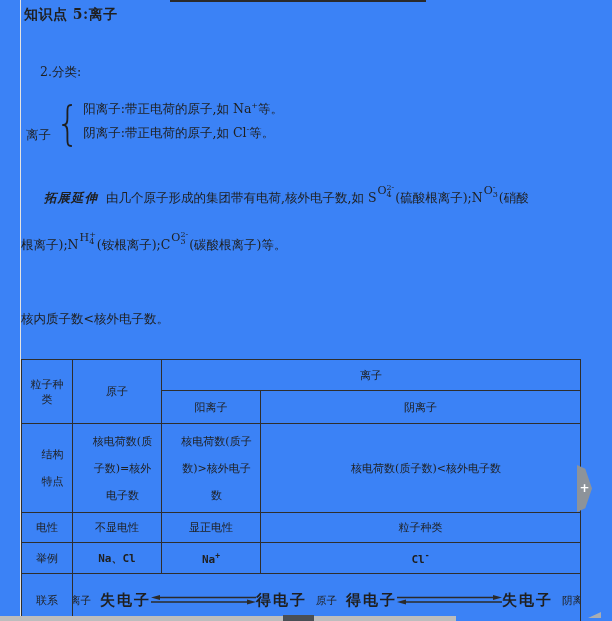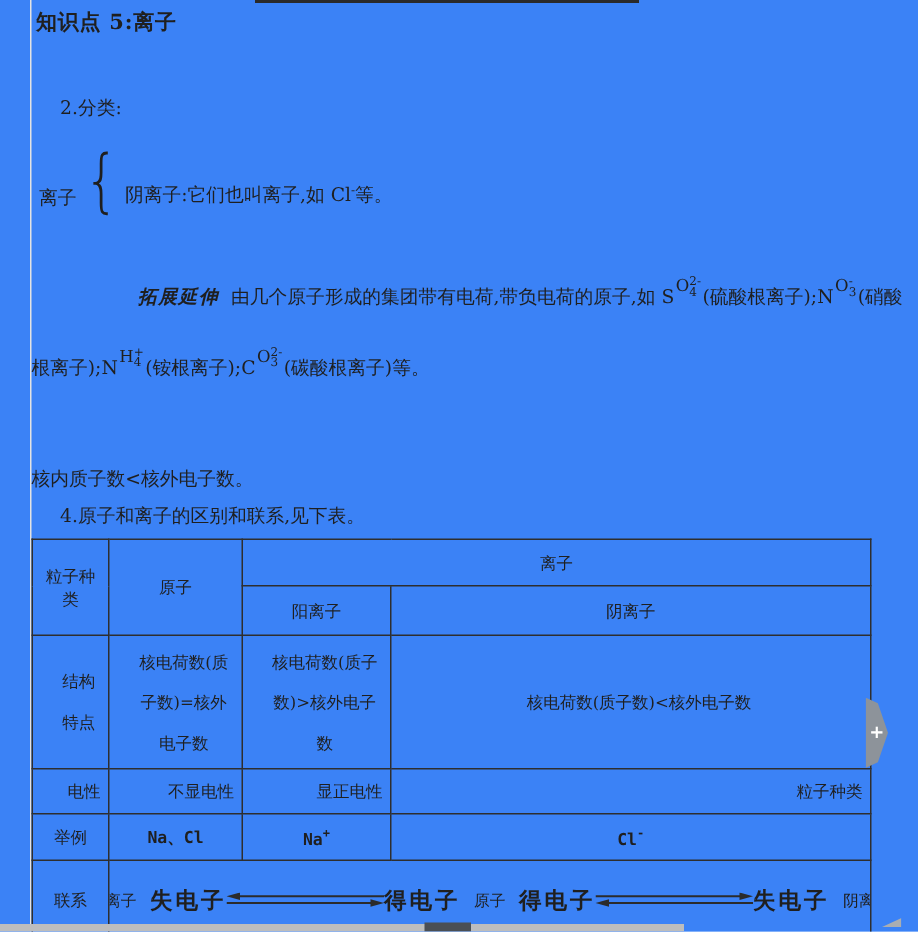--- a/index.html
+++ b/index.html
@@ -19,35 +19,35 @@
   
   .cls{position:absolute;left:26px;top:97px;display:flex;align-items:flex-end;}
   .cls-label{font-size:12.5px;padding-bottom:2px;}
   .brace{font-family:"DejaVu Sans",sans-serif;font-size:46px;font-weight:200;line-height:46px;
          margin:0 1px 0 2px;transform:scaleX(.8);}
   .cls-lines{display:flex;flex-direction:column;gap:4px;padding-bottom:5px;}
   .cls-lines div{font-size:12.5px;line-height:17px;white-space:nowrap;}
   
   .ext1{position:absolute;left:44px;top:190px;font-size:12.5px;line-height:16px;white-space:nowrap;}
   .ext2{position:absolute;left:21px;top:237px;font-size:12.5px;line-height:16px;white-space:nowrap;}
-  .ext-label{font-weight:bold;font-style:italic;margin-right:8px;letter-spacing:1px;margin-left:48px;}
+  .ext-label{font-weight:bold;font-style:italic;margin-right:8px;letter-spacing:1px;}
   .chem{display:inline-block;position:relative;top:-8px;margin:0 1px;}
   .chem .cl{font-size:11px;}
   .ss{display:inline-flex;flex-direction:column;font-size:8px;line-height:7px;
       vertical-align:middle;text-align:left;}
   
   table.cmp{position:absolute;left:21px;top:359px;width:559px;border-collapse:collapse;
             table-layout:fixed;font-size:11px;}
   table.cmp td{border:1px solid #2e2e2e;text-align:center;vertical-align:middle;
                padding:2px 5px;overflow:hidden;}
   table.cmp{border:1.5px solid #2e2e2e;border-bottom:2.5px solid #2e2e2e;}
   tr.h1 td{height:26px;}
   tr.h2 td{height:28px;}
   tr.structure td{height:84px;line-height:27px;padding-left:16px;}
-  tr.charge td{height:25px;text-align:right;}
+  tr.charge td{height:25px;}
   tr.example td{height:26px;}
   tr.relation td{height:48px;}
   .mono{font-family:"DejaVu Sans Mono","Liberation Mono",monospace;font-weight:bold;font-size:11px;}
   
   .rel-wrap{display:flex;justify-content:center;align-items:flex-end;gap:9px;}
   .rel-name{font-size:10.5px;padding-bottom:1px;white-space:nowrap;}
   .arrow-col{display:flex;flex-direction:row;align-items:center;}
   .arrow-col .blabel{font-family:"DejaVu Sans",sans-serif;font-weight:bold;font-size:15px;
                      line-height:17px;letter-spacing:2px;white-space:nowrap;}
   .arrow-col svg{display:block;margin:0 0 1px 0;}
@@ -70,45 +70,45 @@
   <div class="top-cut"></div>
 
   <div class="title">知识点 5:离子</div>
 
   <div class="pline p2">2.分类:</div>
 
   <div class="cls">
     <span class="cls-label">离子</span>
     <span class="brace">{</span>
     <div class="cls-lines">
-      <div><span>阴离子:它们也叫离子,如 Cl</span><sup class="s">-</sup><span>等。</span></div>
+      <div><span>阳离子:带正电荷的原子,如 Na</span><sup class="s">+</sup><span>等。</span></div>
+      <div><span>阴离子:带正电荷的原子,如 Cl</span><sup class="s">-</sup><span>等。</span></div>
     </div>
   </div>
 
   <div class="ext1">
-    <span class="ext-label">拓展延伸</span><span>由几个原子形成的集团带有电荷,带负电荷的原子,如 S</span><span class="chem"><span class="cl">O</span><span class="ss">
+    <span class="ext-label">拓展延伸</span><span>由几个原子形成的集团带有电荷,核外电子数,如 S</span><span class="chem"><span class="cl">O</span><span class="ss">
           <span>2-</span>
           <span>4</span>
         </span></span><span>(硫酸根离子);N</span><span class="chem"><span class="cl">O</span><span class="ss">
           <span>-</span>
           <span>3</span>
         </span></span><span>(硝酸</span>
   </div>
   <div class="ext2">
     <span>根离子);N</span><span class="chem"><span class="cl">H</span><span class="ss">
           <span>+</span>
           <span>4</span>
         </span></span><span>(铵根离子);C</span><span class="chem"><span class="cl">O</span><span class="ss">
           <span>2-</span>
           <span>3</span>
         </span></span><span>(碳酸根离子)等。</span>
   </div>
 
   <div class="pline p3b">核内质子数&lt;核外电子数。</div>
-  <div class="pline p4">4.原子和离子的区别和联系,见下表。</div>
 
   <table class="cmp">
     <colgroup>
         <col style="width:51px">
         <col style="width:89px">
         <col style="width:99px">
         <col style="width:320px">
       </colgroup>
     <tbody>
         <tr class="h1">

